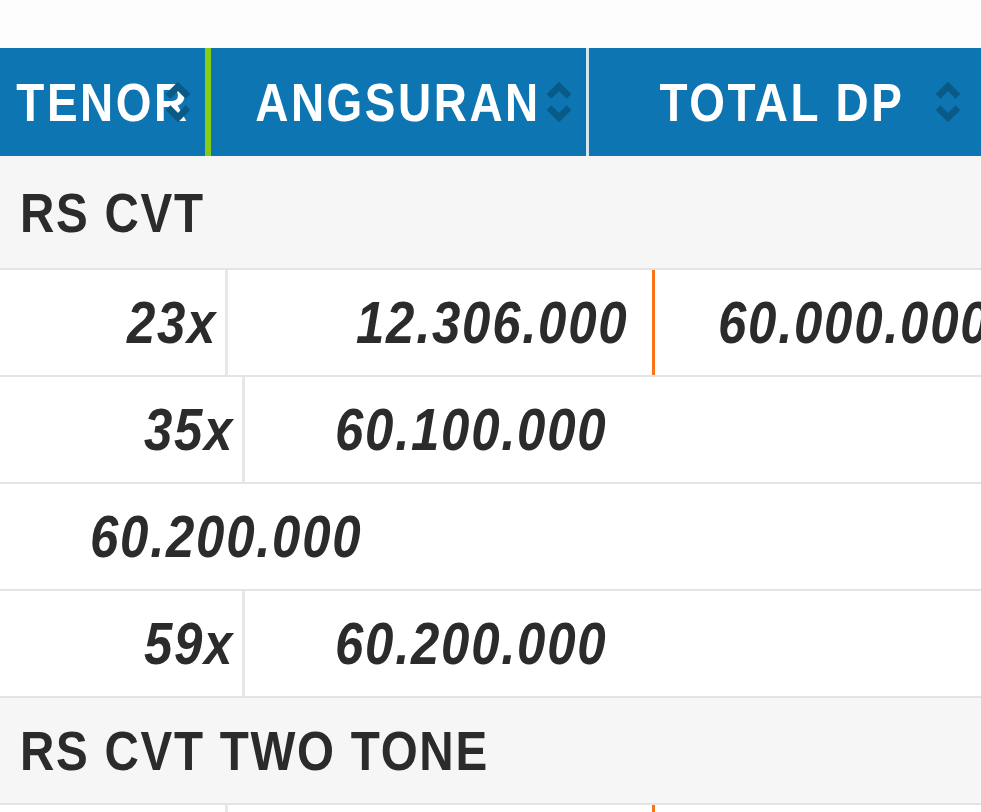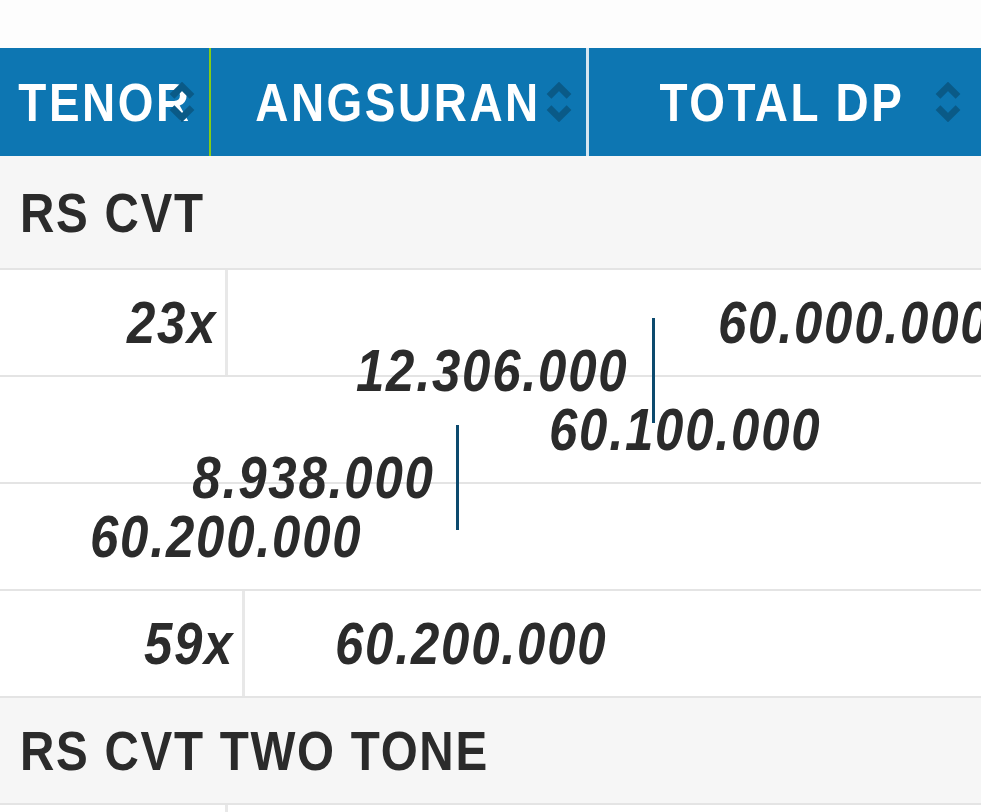--- a/index.html
+++ b/index.html
@@ -35,21 +35,21 @@
     background: #0d76b2;
   }
   .th {
     position: relative;
     display: flex;
     align-items: center;
     justify-content: center;
     height: 100%;
     cursor: pointer;
   }
-  .th.c1 { width: 211px; border-right: 2px solid #84cc16; }
+  .th.c1 { width: 211px; border-right: 6px solid #84cc16; }
   .th.c2 { width: 378px; border-right: 3px solid #d5e6f1; }
   .th.c3 { width: 386px; }
   .th-label {
     color: #ffffff;
     font-size: 54px;
     letter-spacing: 3px;
     display: inline-block;
     transform: scaleX(0.85);
     transform-origin: center;
     white-space: nowrap;
@@ -90,21 +90,21 @@
     border-bottom: 2px solid #e4e4e4;
   }
   .td {
     display: flex;
     align-items: center;
     justify-content: flex-end;
     height: 100%;
     font-style: italic;
   }
   .td.c1 { width: 245px; border-right: 3px solid #e8e8e8; }
-  .td.c2 { width: 459px; border-right: 3px solid #0c4a6e; margin-top: 48px; }
+  .td.c2 { width: 459px; border-right: 3px solid #f97316; }
   .td.c3 { width: 386px; }
   .td-text {
     font-size: 60px;
     letter-spacing: 2px;
     display: inline-block;
     transform: scaleX(0.85);
     transform-origin: center;
     white-space: nowrap;
   }
 
@@ -152,22 +152,22 @@
         </div>
       <div class="td c2">
           <span class="td-text">12.306.000</span>
         </div>
       <div class="td c3">
           <span class="td-text">60.000.000</span>
         </div>
     </div>
 
     <div class="data-row">
-      <div class="td c2">
-          <span class="td-text">8.938.000</span>
+      <div class="td c1">
+          <span class="td-text">35x</span>
         </div>
       <div class="td c3">
           <span class="td-text">60.100.000</span>
         </div>
     </div>
 
     <div class="data-row">
       <div class="td c3">
           <span class="td-text">60.200.000</span>
         </div>

